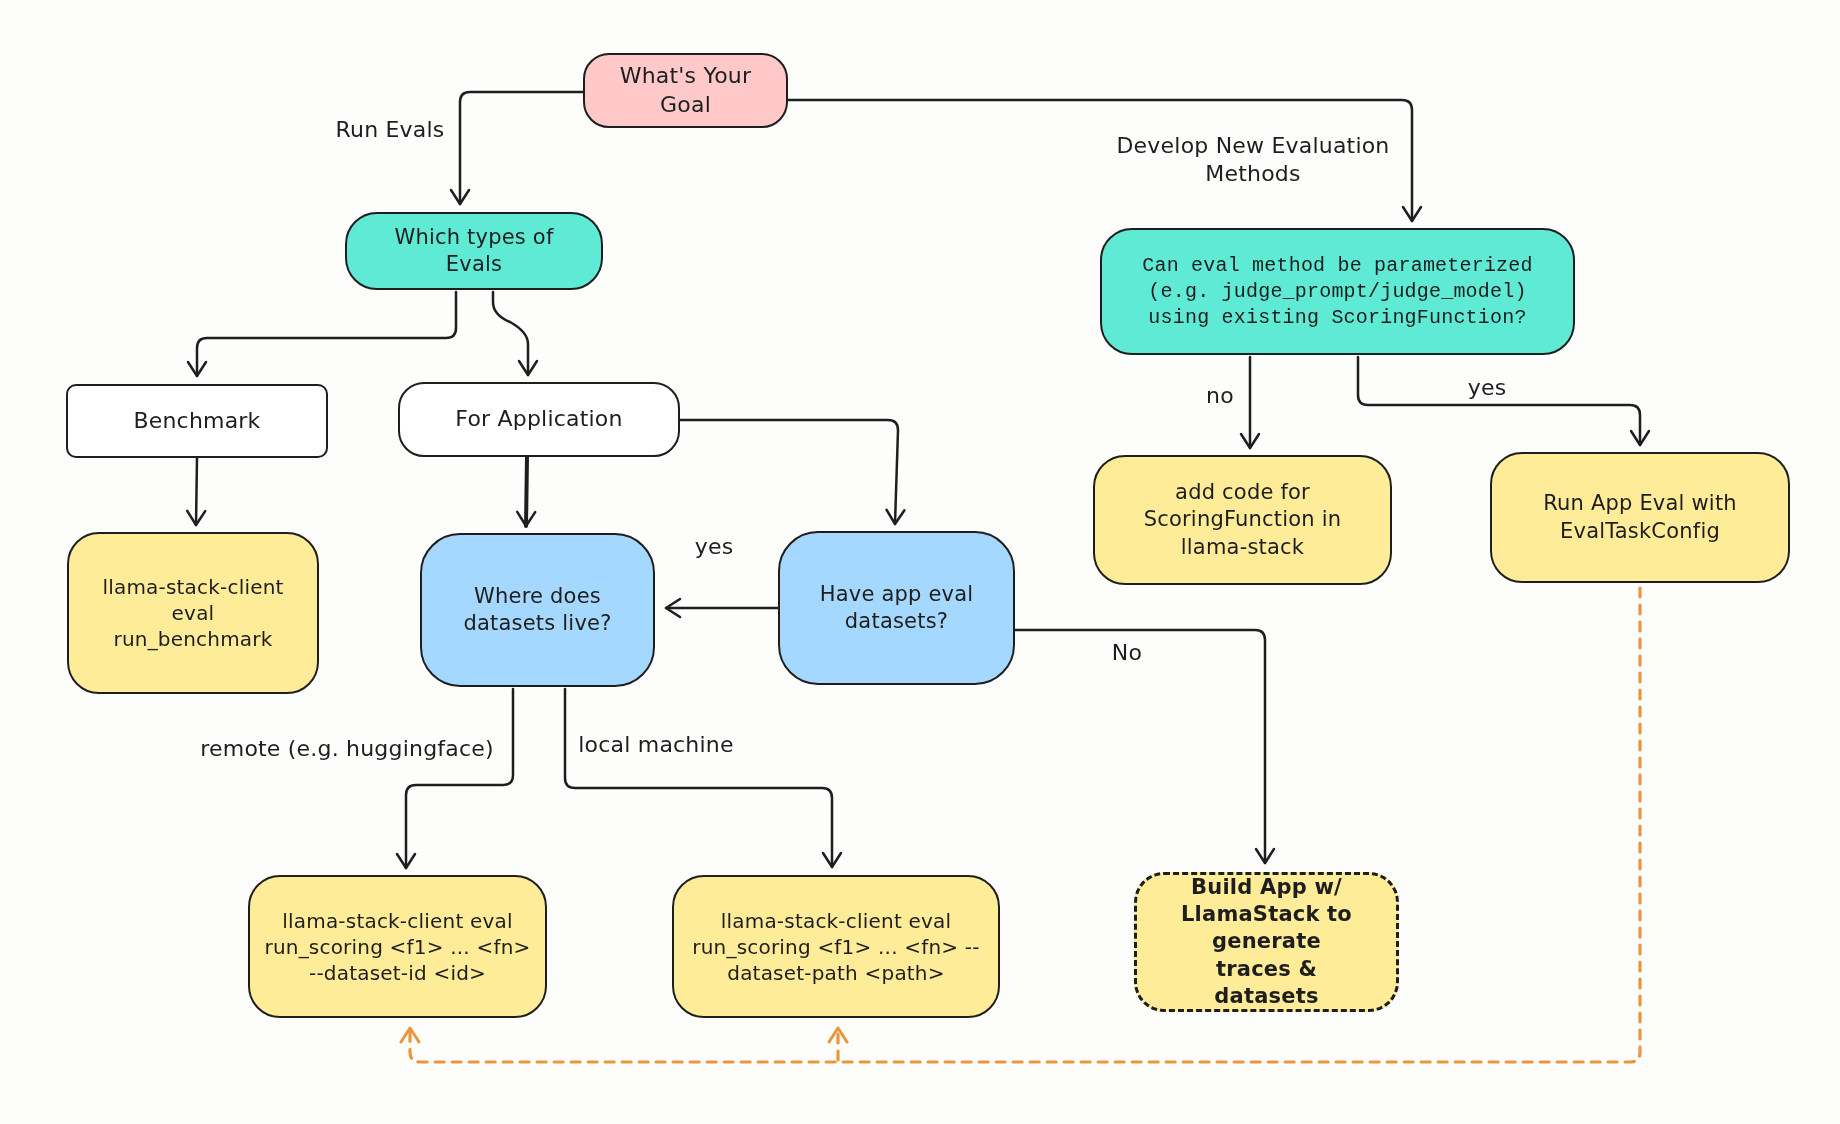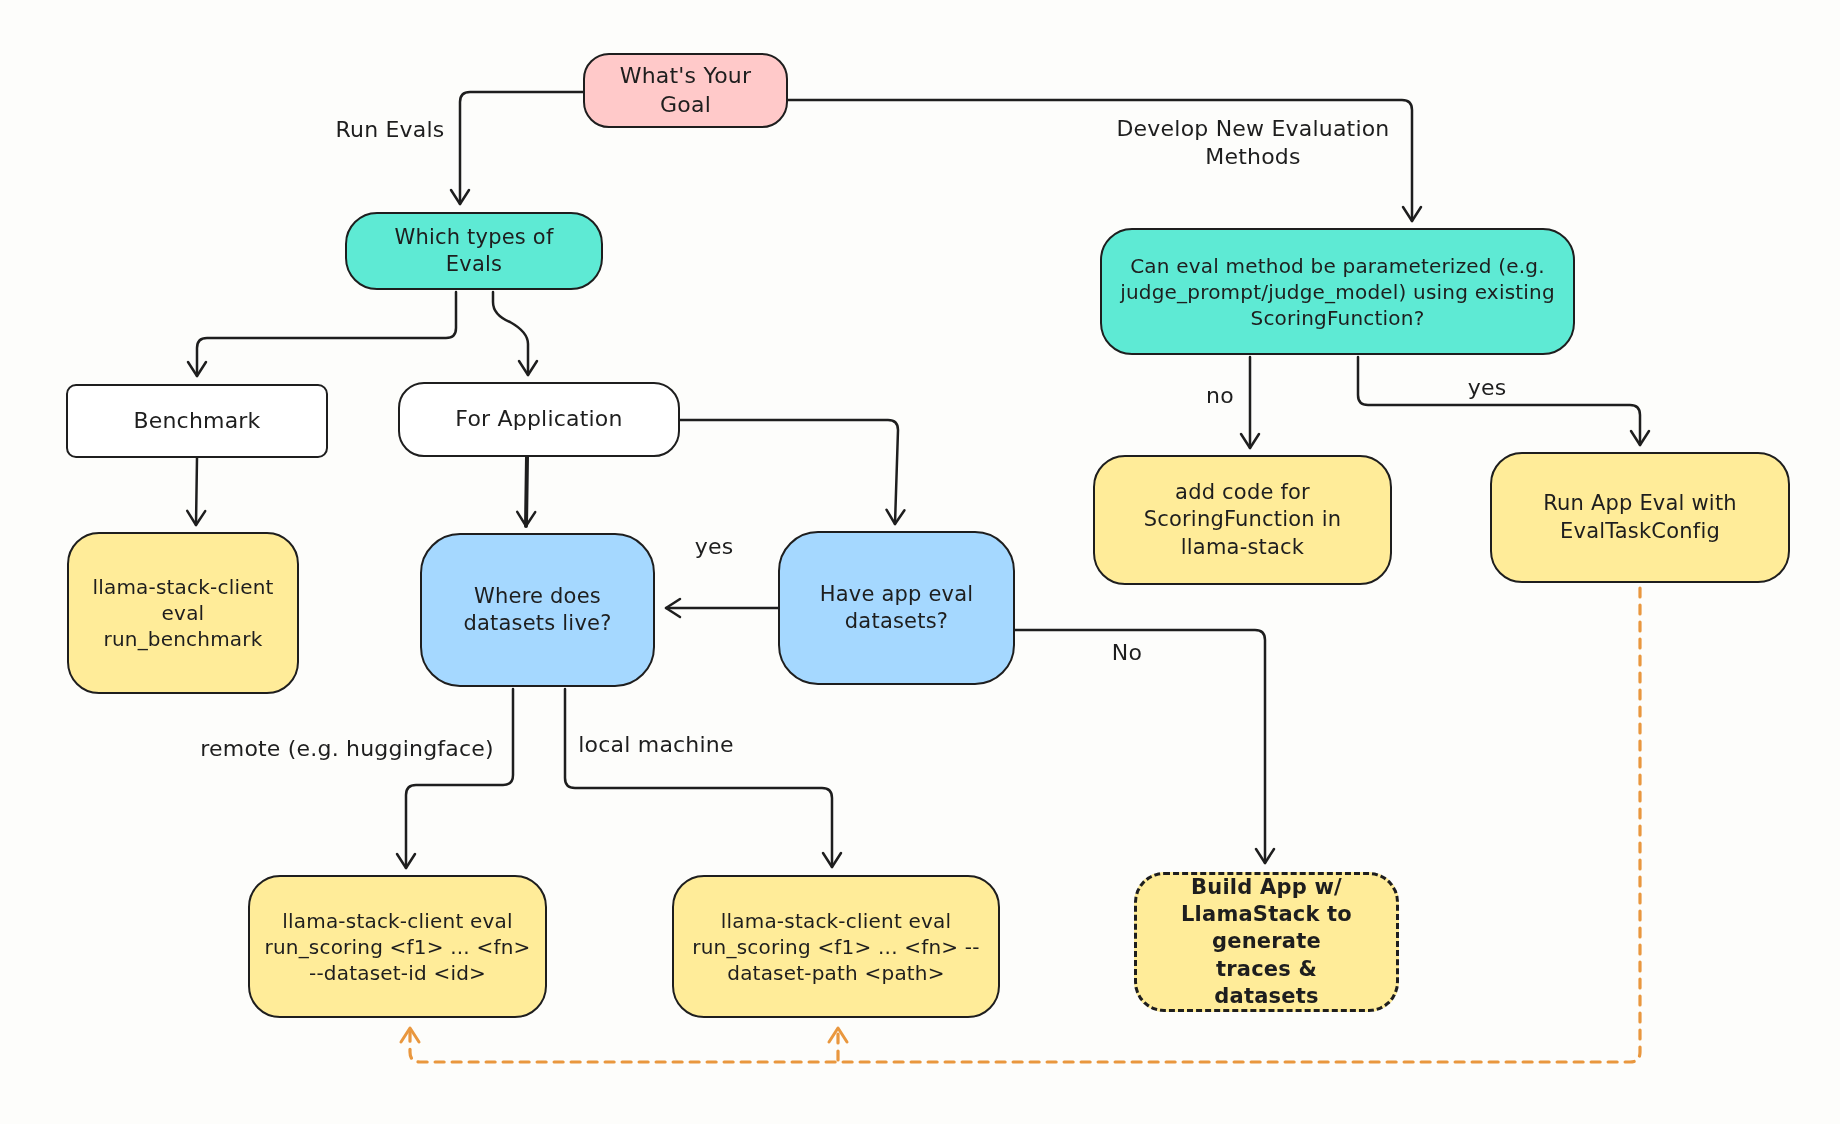--- a/index.html
+++ b/index.html
@@ -26,29 +26,29 @@
   .fill-blue{background:#a5d8ff;border-radius:40px;}
   .fill-yellow{background:#ffec99;}
   .fill-white{background:#ffffff;}
   .dashed-border{border:3px dashed #1e1e1e;border-radius:30px;font-weight:bold;}
   .edge-label{
     position:absolute;z-index:2;
     transform:translate(-50%,-50%);
     font-size:22px;line-height:1.25;letter-spacing:.2px;
     white-space:nowrap;text-align:center;
   }
-  .edge-label.wrap{white-space:normal;width:280px;}
+  .edge-label.wrap{white-space:normal;width:280px;margin-top:17px;}
 
   
   .n-goal            {left:583px;top:53px;width:205px;height:75px;padding:8px 18px;font-size:22px;border-radius:26px;}
   .n-which           {left:345px;top:212px;width:258px;height:78px;padding:0 44px;}
-  .n-canparam        {left:1100px;top:228px;width:475px;height:127px;padding:0 17px;font-size:20px;}
+  .n-canparam        {left:1100px;top:228px;width:475px;height:127px;padding:0 17px;font-size:20px;font-family:Liberation Mono, monospace;}
   .n-benchmark       {left:66px;top:384px;width:262px;height:74px;font-size:22px;border-radius:10px;}
   .n-forapp          {left:398px;top:382px;width:282px;height:75px;font-size:22px;border-radius:26px;}
-  .n-runbench        {left:67px;top:532px;width:232px;height:162px;padding:0 20px;font-size:20px;}
+  .n-runbench        {left:67px;top:532px;width:252px;height:162px;padding:0 20px;font-size:20px;}
   .n-where           {left:420px;top:533px;width:235px;height:154px;padding:0 27px;}
   .n-have            {left:778px;top:531px;width:237px;height:154px;padding:4px 28px;}
   .n-addcode         {left:1093px;top:455px;width:299px;height:130px;padding:16px 30px;}
   .n-runapp          {left:1490px;top:452px;width:300px;height:131px;padding:0 40px;}
   .n-scoringid       {left:248px;top:875px;width:299px;height:143px;padding:0 11px;font-size:20px;}
   .n-scoringpath     {left:672px;top:875px;width:328px;height:143px;padding:0 14px;font-size:20px;}
   .n-buildapp        {left:1134px;top:872px;width:265px;height:140px;padding:0 40px;}
 
   
   .l-runevals {left:390px;top:130px;}

